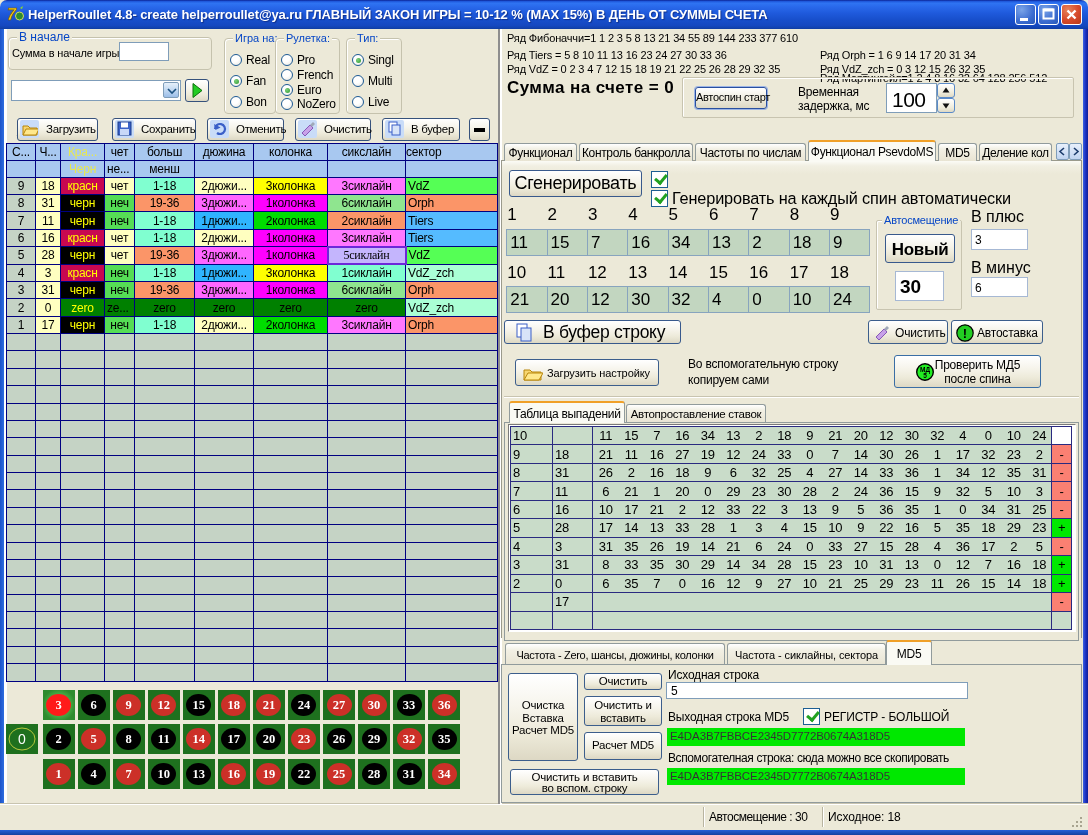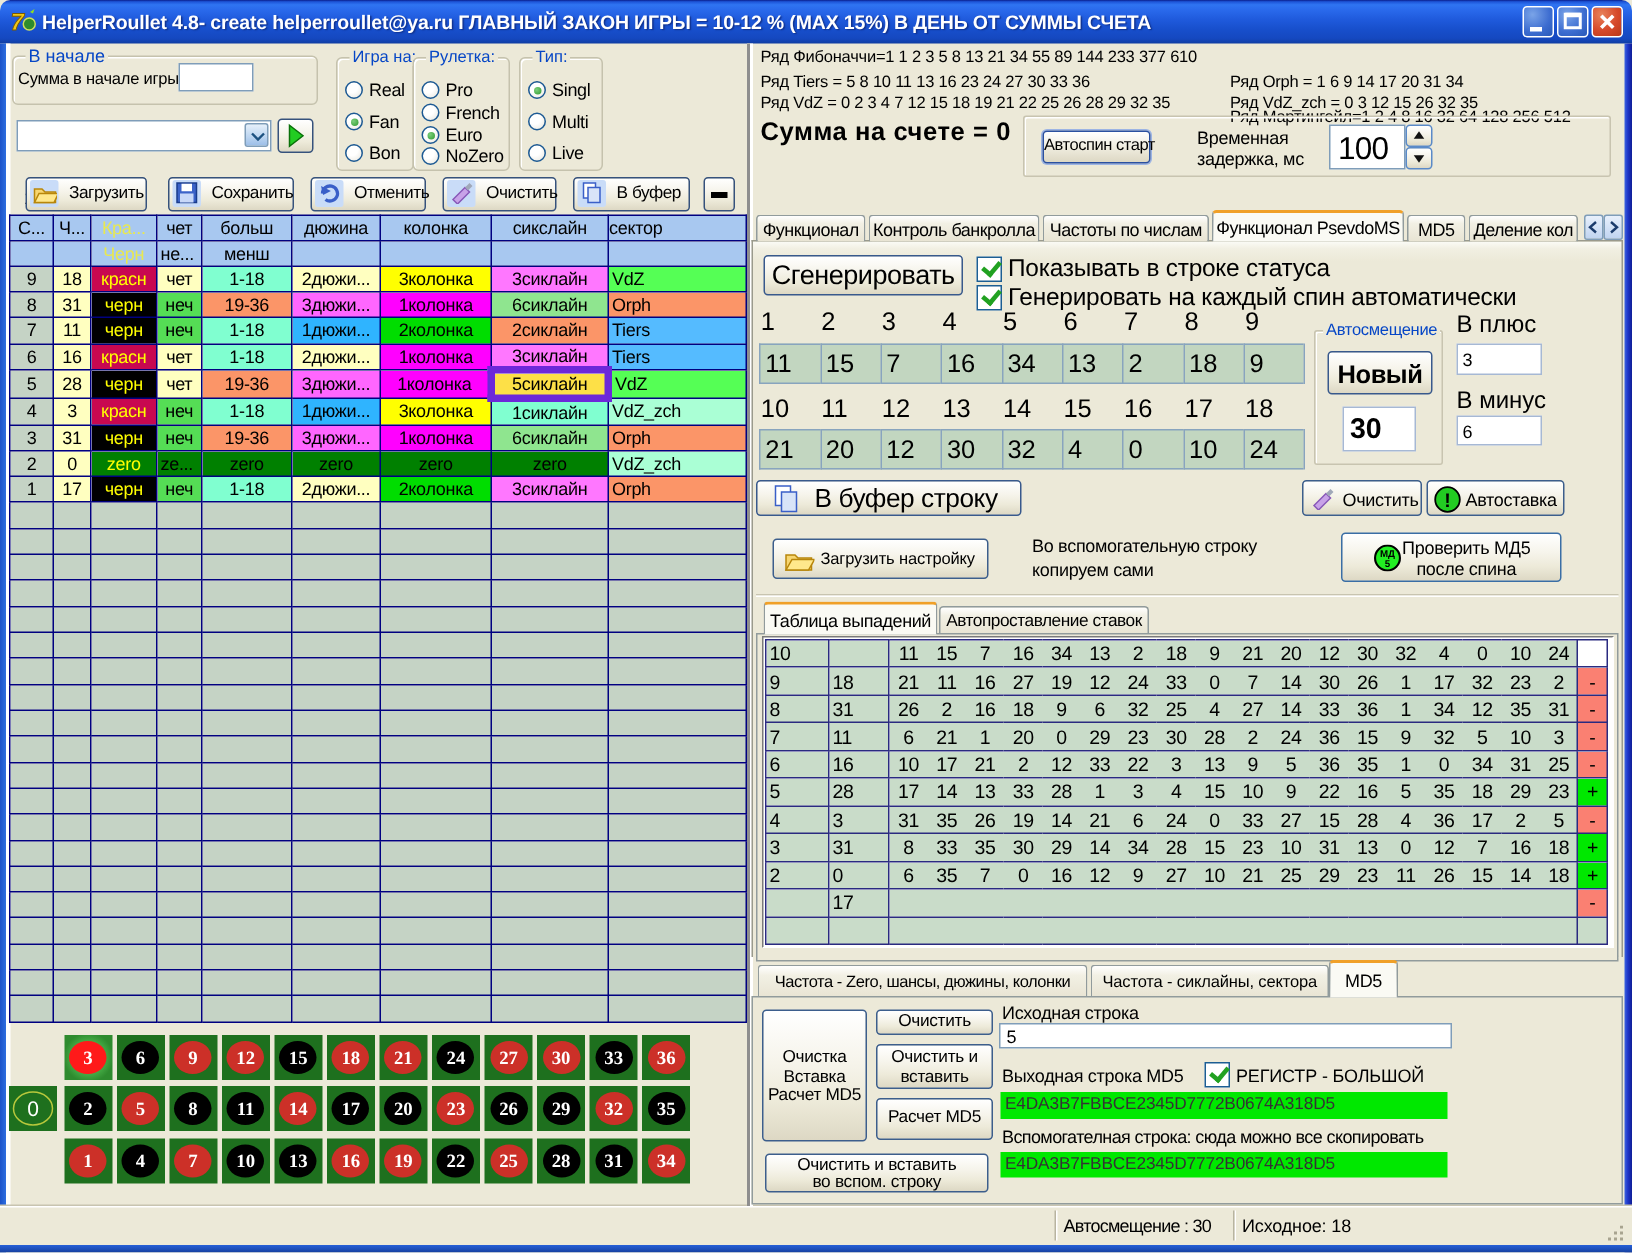--- a/index.html
+++ b/index.html
@@ -224,21 +224,21 @@
           <td style="border:1px solid #000080;background:#55BBFF;color:#000;text-align:left;font-size:12px;letter-spacing:-0.2px;overflow:hidden;white-space:nowrap;padding-left:2px">Tiers</td>
         </tr>
         <tr style="height:17px">
           <td style="border:1px solid #000080;background:#C5D3C5;color:#000;text-align:center;font-size:12px;letter-spacing:-0.2px;overflow:hidden;white-space:nowrap;">5</td>
           <td style="border:1px solid #000080;background:#FFFFC0;color:#000;text-align:center;font-size:12px;letter-spacing:-0.2px;overflow:hidden;white-space:nowrap;">28</td>
           <td style="border:1px solid #000080;background:#000000;color:#FFFF00;text-align:center;font-size:12px;letter-spacing:-0.2px;overflow:hidden;white-space:nowrap;">черн</td>
           <td style="border:1px solid #000080;background:#FFFFC0;color:#000;text-align:center;font-size:12px;letter-spacing:-0.2px;overflow:hidden;white-space:nowrap;">чет</td>
           <td style="border:1px solid #000080;background:#FB9568;color:#000;text-align:center;font-size:12px;letter-spacing:-0.2px;overflow:hidden;white-space:nowrap;">19-36</td>
           <td style="border:1px solid #000080;background:#FF66FF;color:#000;text-align:center;font-size:12px;letter-spacing:-0.2px;overflow:hidden;white-space:nowrap;">3дюжи...</td>
           <td style="border:1px solid #000080;background:#FF00FF;color:#000;text-align:center;font-size:12px;letter-spacing:-0.2px;overflow:hidden;white-space:nowrap;">1колонка</td>
-          <td style="border:5px solid #6d28d9;background:#fde047;color:#000;text-align:center;font-size:12px;letter-spacing:-0.2px;overflow:hidden;white-space:nowrap;">5сиклайн</td>
+          <td style="border:2px solid #6d28d9;background:#c4b5fd;color:#000;text-align:center;font-size:12px;letter-spacing:-0.2px;overflow:hidden;white-space:nowrap;font-family:Liberation Serif, serif;">5сиклайн</td>
           <td style="border:1px solid #000080;background:#55FF55;color:#000;text-align:left;font-size:12px;letter-spacing:-0.2px;overflow:hidden;white-space:nowrap;padding-left:2px">VdZ</td>
         </tr>
         <tr style="height:17px">
           <td style="border:1px solid #000080;background:#C5D3C5;color:#000;text-align:center;font-size:12px;letter-spacing:-0.2px;overflow:hidden;white-space:nowrap;">4</td>
           <td style="border:1px solid #000080;background:#FFFFC0;color:#000;text-align:center;font-size:12px;letter-spacing:-0.2px;overflow:hidden;white-space:nowrap;">3</td>
           <td style="border:1px solid #000080;background:#C80850;color:#FFFF00;text-align:center;font-size:12px;letter-spacing:-0.2px;overflow:hidden;white-space:nowrap;">красн</td>
           <td style="border:1px solid #000080;background:#55DD55;color:#000;text-align:center;font-size:12px;letter-spacing:-0.2px;overflow:hidden;white-space:nowrap;">неч</td>
           <td style="border:1px solid #000080;background:#80FFD0;color:#000;text-align:center;font-size:12px;letter-spacing:-0.2px;overflow:hidden;white-space:nowrap;">1-18</td>
           <td style="border:1px solid #000080;background:#2FB4FF;color:#000;text-align:center;font-size:12px;letter-spacing:-0.2px;overflow:hidden;white-space:nowrap;">1дюжи...</td>
           <td style="border:1px solid #000080;background:#FFFF00;color:#000;text-align:center;font-size:12px;letter-spacing:-0.2px;overflow:hidden;white-space:nowrap;">3колонка</td>
@@ -695,21 +695,20 @@
     <div class="abs" style="left:1056px;top:143px;width:13px;height:17px;border:1px solid #7F9DB9;border-radius:2px;background:linear-gradient(180deg,#E8F0FC,#C0D4F0);"><svg width="11" height="15">
         <path d="M7 4 L3 7.5 L7 11" stroke="#1C3C6C" stroke-width="1.6" fill="none"></path>
       </svg></div>
     <div class="abs" style="left:1069px;top:143px;width:13px;height:17px;border:1px solid #7F9DB9;border-radius:2px;background:linear-gradient(180deg,#E8F0FC,#C0D4F0);"><svg width="11" height="15">
         <path d="M4 4 L8 7.5 L4 11" stroke="#1C3C6C" stroke-width="1.6" fill="none"></path>
       </svg></div>
     <div class="abs btn" style="left:509px;top:170px;width:133px;height:27px;border-color:#38598C;">
       <div style="text-align:center;margin-top:2px;font-size:18px;letter-spacing:-0.3px;">Сгенерировать</div>
     </div>
     <div class="chk" style="left:651px;top:171px"></div>
-    <div class="abs" style="left:672px;top:170px;font-size:16.3px;letter-spacing:-0.15px;white-space:nowrap;">Показывать в строке статуса</div>
     <div class="chk" style="left:651px;top:190px"></div>
     <div class="abs" style="left:672px;top:189px;font-size:16.3px;letter-spacing:-0.15px;white-space:nowrap;">Генерировать на каждый спин автоматически</div>
     <div class="abs" style="left:507.2px;top:205px;font-size:17px;">1</div>
     <div class="abs" style="left:506.2px;top:229px;width:40.35px;height:27px;background:#C2D6C0;border:1px solid #88A4BE;border-right:none;">
       <div style="margin:3px 0 0 3px;font-size:17px;">11</div>
     </div>
     <div class="abs" style="left:507.2px;top:263px;font-size:17px;">10</div>
     <div class="abs" style="left:506.2px;top:286px;width:40.35px;height:27px;background:#C2D6C0;border:1px solid #88A4BE;border-right:none;">
       <div style="margin:3px 0 0 3px;font-size:17px;">21</div>
     </div>

